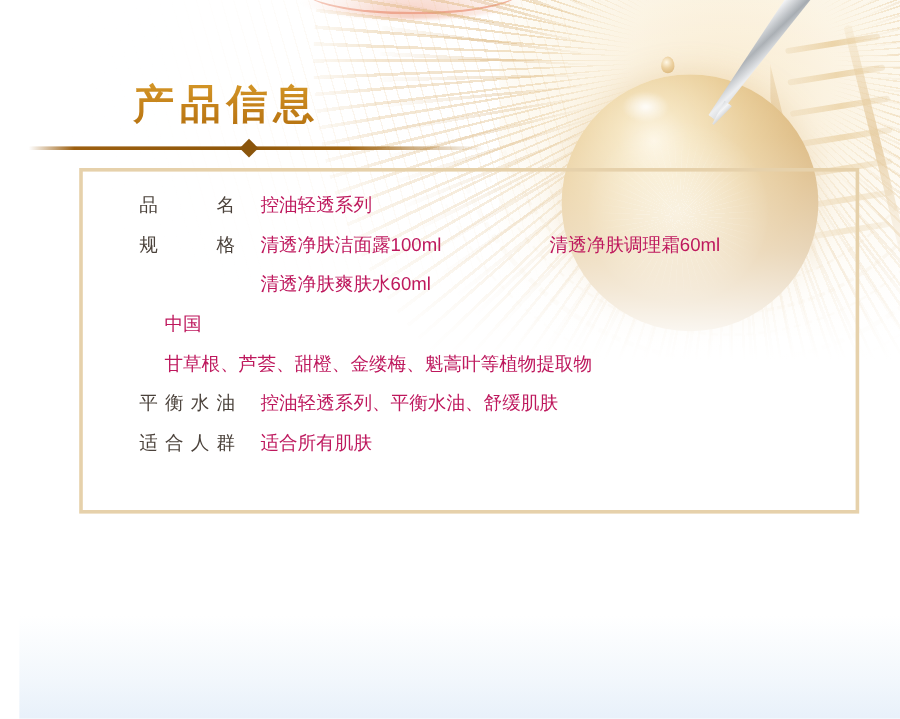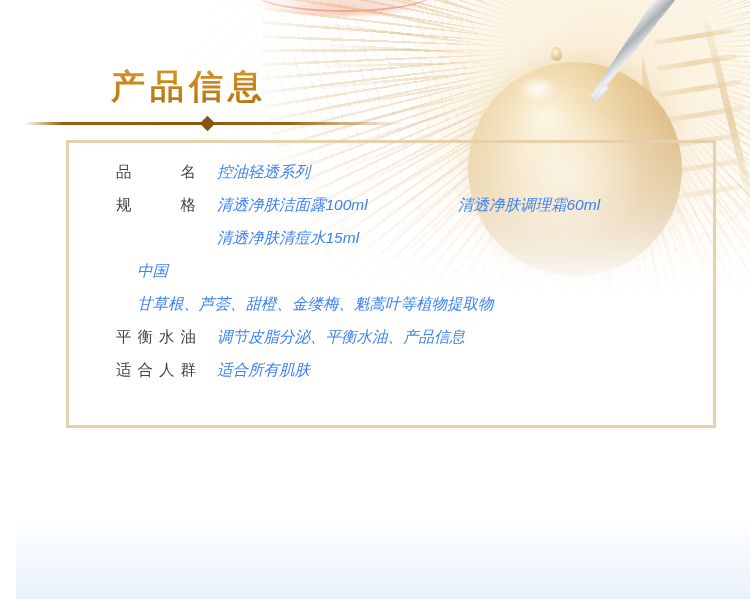--- a/index.html
+++ b/index.html
@@ -186,22 +186,22 @@
   .row{display:flex;align-items:flex-end;min-height:33px;}
   .lbl{
     width:80px;min-width:80px;
     font-size:15.5px;color:#4b423b;font-weight:400;
     text-align:justify;text-align-last:justify;
     line-height:33px;
     white-space:nowrap;
   }
   .lbl.blank{visibility:hidden;}
   .val{
-    font-size:15.5px;color:#3b82f6;line-height:33px;
-    padding-left:21px;white-space:nowrap;font-style:italic;
+    font-size:15.5px;color:#be185d;line-height:33px;
+    padding-left:21px;white-space:nowrap;
   }
   .val.two-col{display:flex;}
   .val .c1{width:241px;min-width:241px;}
   .val .c2{}
 
   
   .foot{position:absolute;left:0;bottom:0;width:750px;height:110px;}
   .foot-l{position:absolute;left:63px;top:16px;text-align:left;}
   .foot-r{position:absolute;right:44px;top:16px;text-align:right;}
   .foot-cn{font-size:32px;color:#3c3c3e;letter-spacing:4px;line-height:44px;white-space:nowrap;}
@@ -274,36 +274,36 @@
         <div class="lbl">规        格</div>
         <div class="val two-col">
           <span class="c1">清透净肤洁面露100ml</span>
           <span class="c2">清透净肤调理霜60ml</span>
         </div>
       </div>
 
       <div class="row">
         <div class="lbl blank"></div>
         <div class="val two-col">
-          <span class="c2">清透净肤清痘水15ml</span>
+          <span class="c1">清透净肤爽肤水60ml</span>
         </div>
       </div>
 
       <div class="row">
         <div class="val">中国</div>
       </div>
 
 
       <div class="row">
         <div class="val">甘草根、芦荟、甜橙、金缕梅、魁蒿叶等植物提取物</div>
       </div>
 
       <div class="row">
         <div class="lbl">平衡水油</div>
-        <div class="val">调节皮脂分泌、平衡水油、产品信息</div>
+        <div class="val">控油轻透系列、平衡水油、舒缓肌肤</div>
       </div>
 
       <div class="row">
         <div class="lbl">适合人群</div>
         <div class="val">适合所有肌肤</div>
       </div>
 
     </div>
   </div>
 

